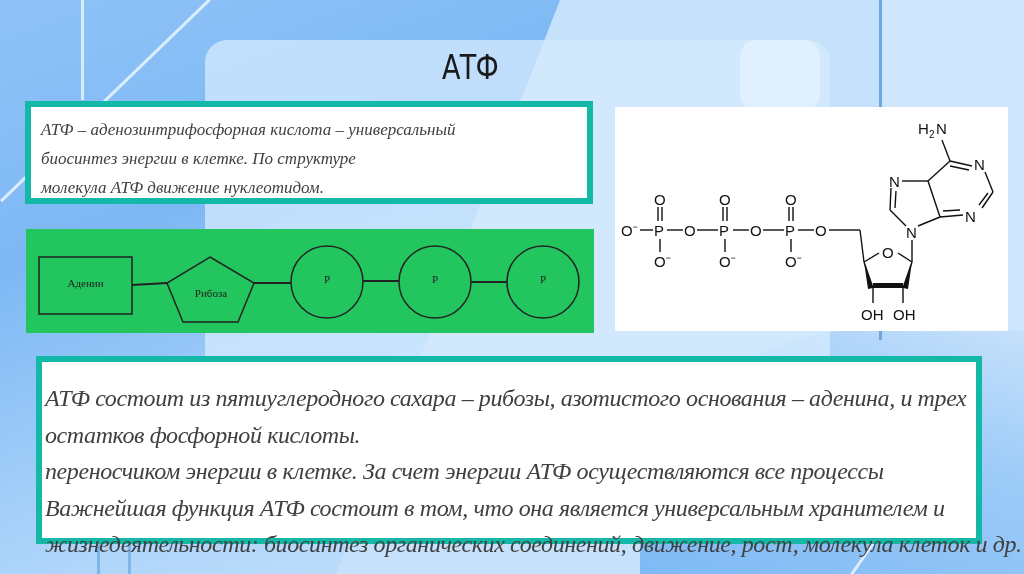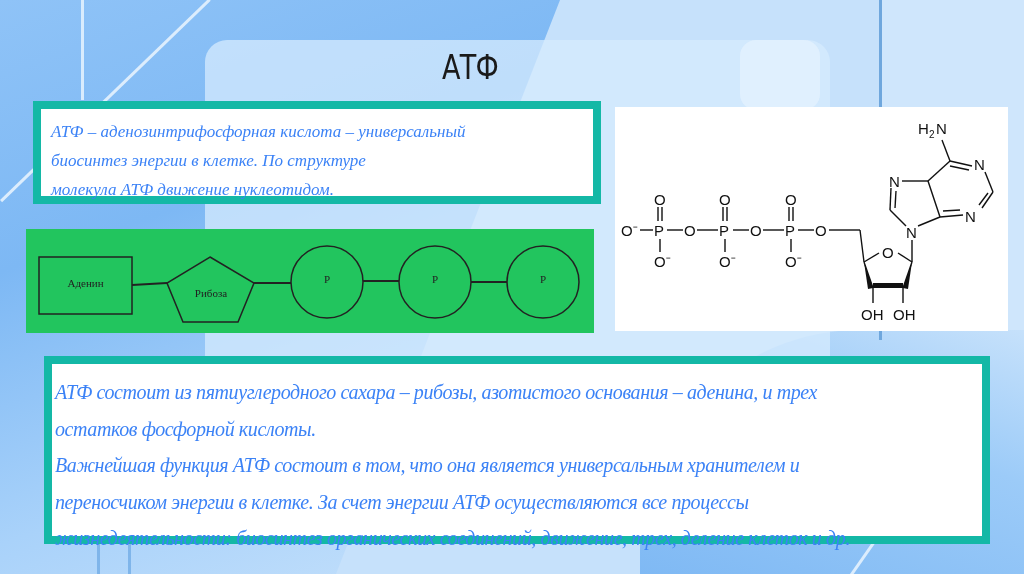--- a/index.html
+++ b/index.html
@@ -39,25 +39,25 @@
     position: absolute; height: 3px; background: #dcedfd; transform-origin: 0 0;
   }
 
   .title {
     position: absolute; left: 300px; top: 48px; width: 340px; text-align: center;
     font-family: "DejaVu Sans", sans-serif; font-size: 33px; color: #1a1a1a;
     letter-spacing: -1px; transform: scaleX(0.82); transform-origin: center;
   }
 
   .textbox {
-    position: absolute; background: #ffffff; border: 8px solid #14b8a6;
-    box-sizing: border-box; color: #3b82f6; margin-left: 8px;
+    position: absolute; background: #ffffff; border: 6px solid #14b8a6;
+    box-sizing: border-box; color: #404040;
   }
   .tb1 { left: 25px; top: 101px; width: 568px; height: 103px; padding: 8px 10px; font-size: 17px; line-height: 29px; font-style: italic; }
-  .tb2 { left: 36px; top: 356px; width: 946px; height: 188px; padding: 10px 3px; font-size: 20px; line-height: 36.5px; font-style: italic; letter-spacing: -0.4px; }
+  .tb2 { left: 36px; top: 356px; width: 946px; height: 188px; padding: 18px 3px; font-size: 24px; line-height: 36.5px; font-style: italic; letter-spacing: -0.4px; }
   .tb-line { white-space: nowrap; display: block; }
 
   .diagram-box {
     position: absolute; left: 26px; top: 229px; width: 568px; height: 104px;
     background: #22c55e;
   }
   .molecule-box {
     position: absolute; left: 615px; top: 107px; width: 393px; height: 224px;
     background: #ffffff;
   }
@@ -192,16 +192,16 @@
       <text x="918" y="134">H</text>
       <text x="929" y="138" font-size="10">2</text>
       <text x="936" y="134">N</text>
     </g>
   </svg>
 </div>
 
 <div class="textbox tb2">
   <span class="tb-line">АТФ состоит из пятиуглеродного сахара – рибозы, азотистого основания – аденина, и трех</span>
   <span class="tb-line">остатков фосфорной кислоты.</span>
+  <span class="tb-line">переносчиком энергии в клетке. За счет энергии АТФ осуществляются все процессы</span>
   <span class="tb-line">Важнейшая функция АТФ состоит в том, что она является универсальным хранителем и</span>
-  <span class="tb-line">переносчиком энергии в клетке. За счет энергии АТФ осуществляются все процессы</span>
-  <span class="tb-line">жизнедеятельности: биосинтез органических соединений, движение, трех, деление клеток и др.</span>
+  <span class="tb-line">жизнедеятельности: биосинтез органических соединений, движение, рост, молекула клеток и др.</span>
 </div>
 
 </body></html>

